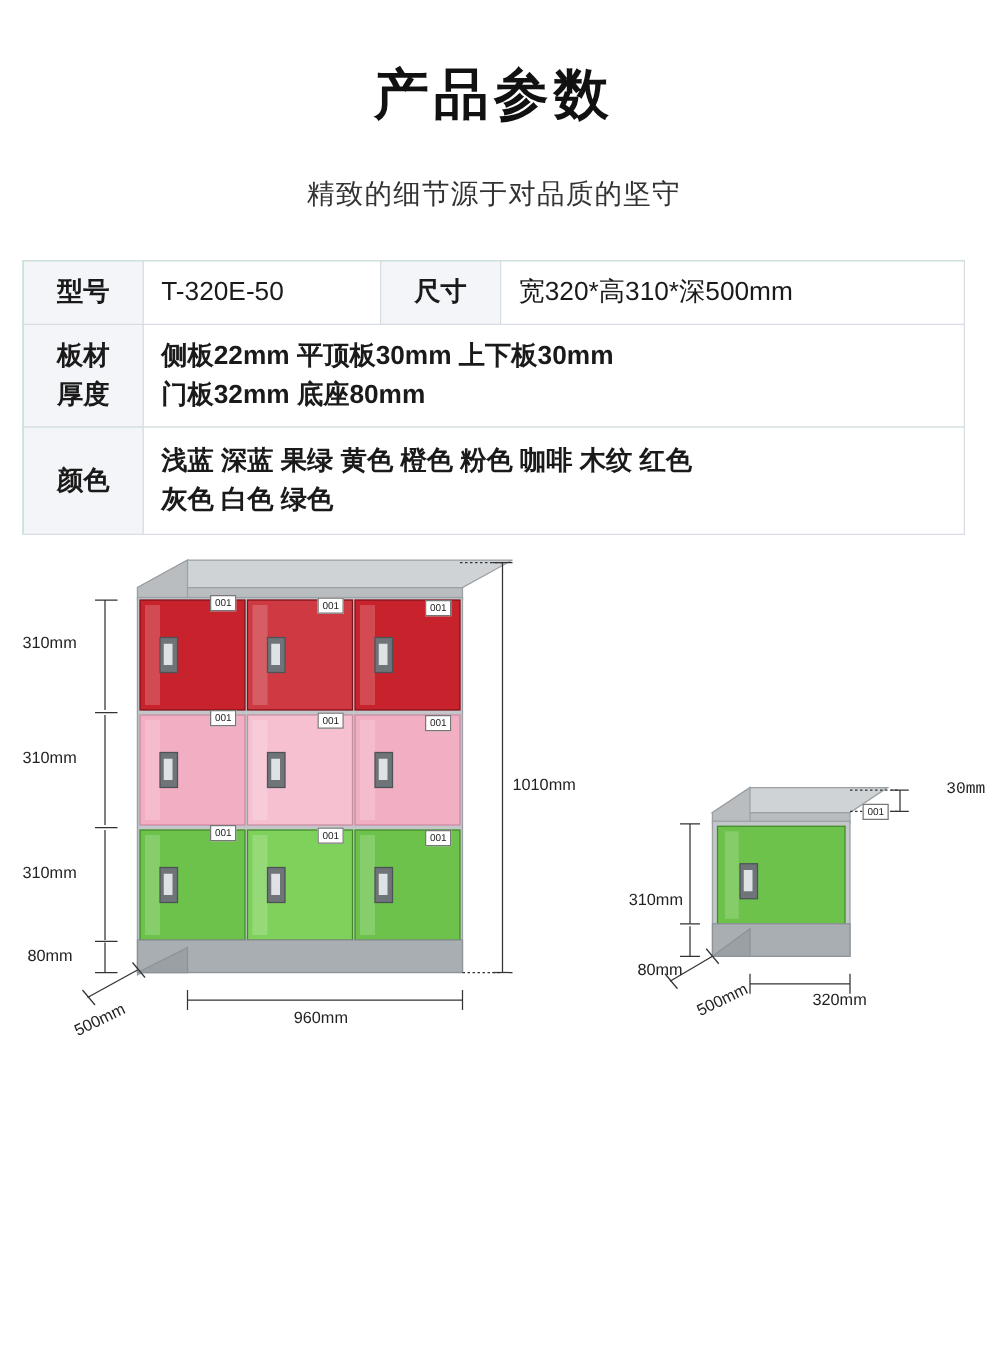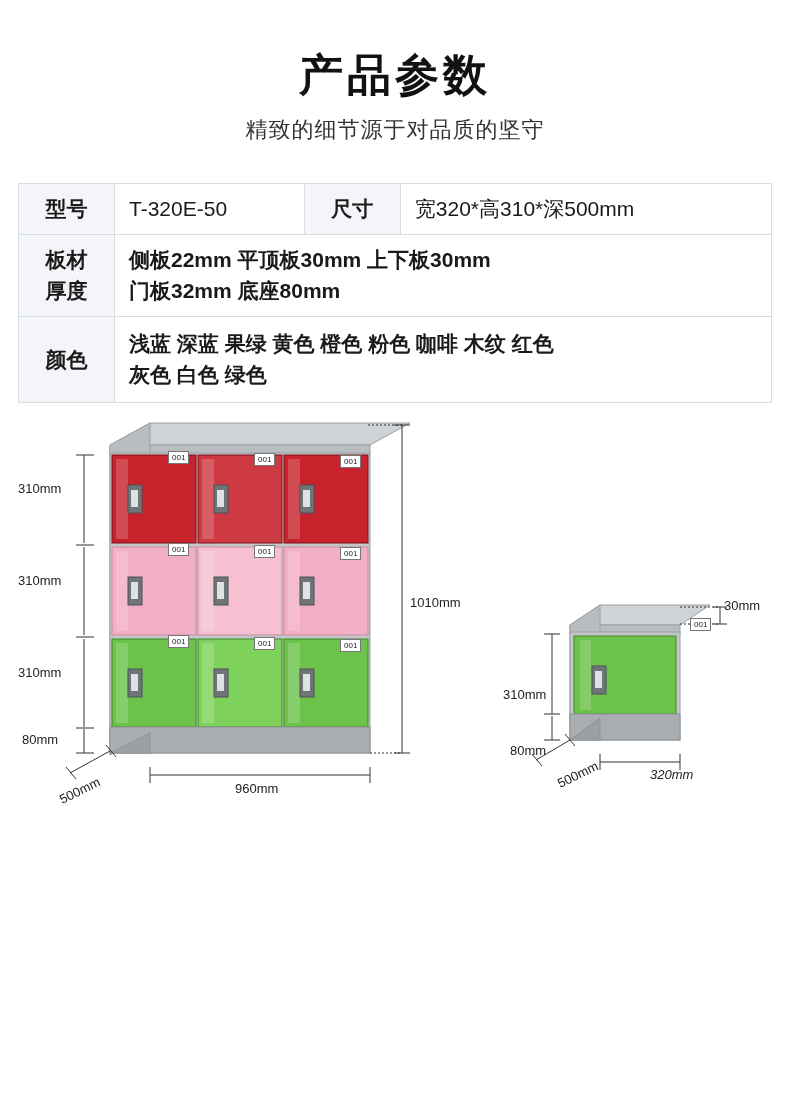--- a/index.html
+++ b/index.html
@@ -15,21 +15,21 @@
   
   .header { text-align: center; padding-top: 46px; }
   .header h1 {
     margin: 0;
     font-size: 44px;
     font-weight: bold;
     letter-spacing: 4px;
     color: #111;
   }
   .header .sub {
-    margin-top: 10px;
+    margin-top: 35px;
     font-size: 22px;
     color: #333;
     letter-spacing: 1px;
   }
 
   
   .spec-wrap { margin: 38px 18px 0 18px; }
   table.spec {
     width: 754px;
     border-collapse: collapse;
@@ -252,19 +252,19 @@
         <line x1="150" y1="164" x2="150" y2="180"></line>
 
         <line x1="6" y1="170" x2="40" y2="150"></line>
         <line x1="2" y1="164" x2="12" y2="176"></line>
         <line x1="35" y1="144" x2="45" y2="156"></line>
       </g>
     </svg>
 
     <div class="dim-text" style="left:503px; top:272px;">310mm</div>
     <div class="dim-text" style="left:510px; top:328px;">80mm</div>
-    <div class="dim-text" style="left:724px; top:183px;">30mm</div>
+    <div class="dim-text" style="left:757px; top:183px;font-family:Liberation Mono, monospace;">30mm</div>
     <div class="dim-text" style="left:556px; top:352px; transform:rotate(-26deg);">500mm</div>
-    <div class="dim-text" style="left:650px; top:352px;font-style:italic;">320mm</div>
+    <div class="dim-text" style="left:650px; top:352px;">320mm</div>
     <div class="dim-text" style="left:690px; top:203px; font-size:8px; background:#fff; border:1px solid #777; padding:1px 3px;">001</div>
 
   </div>
 </div>
 
 </body></html>

